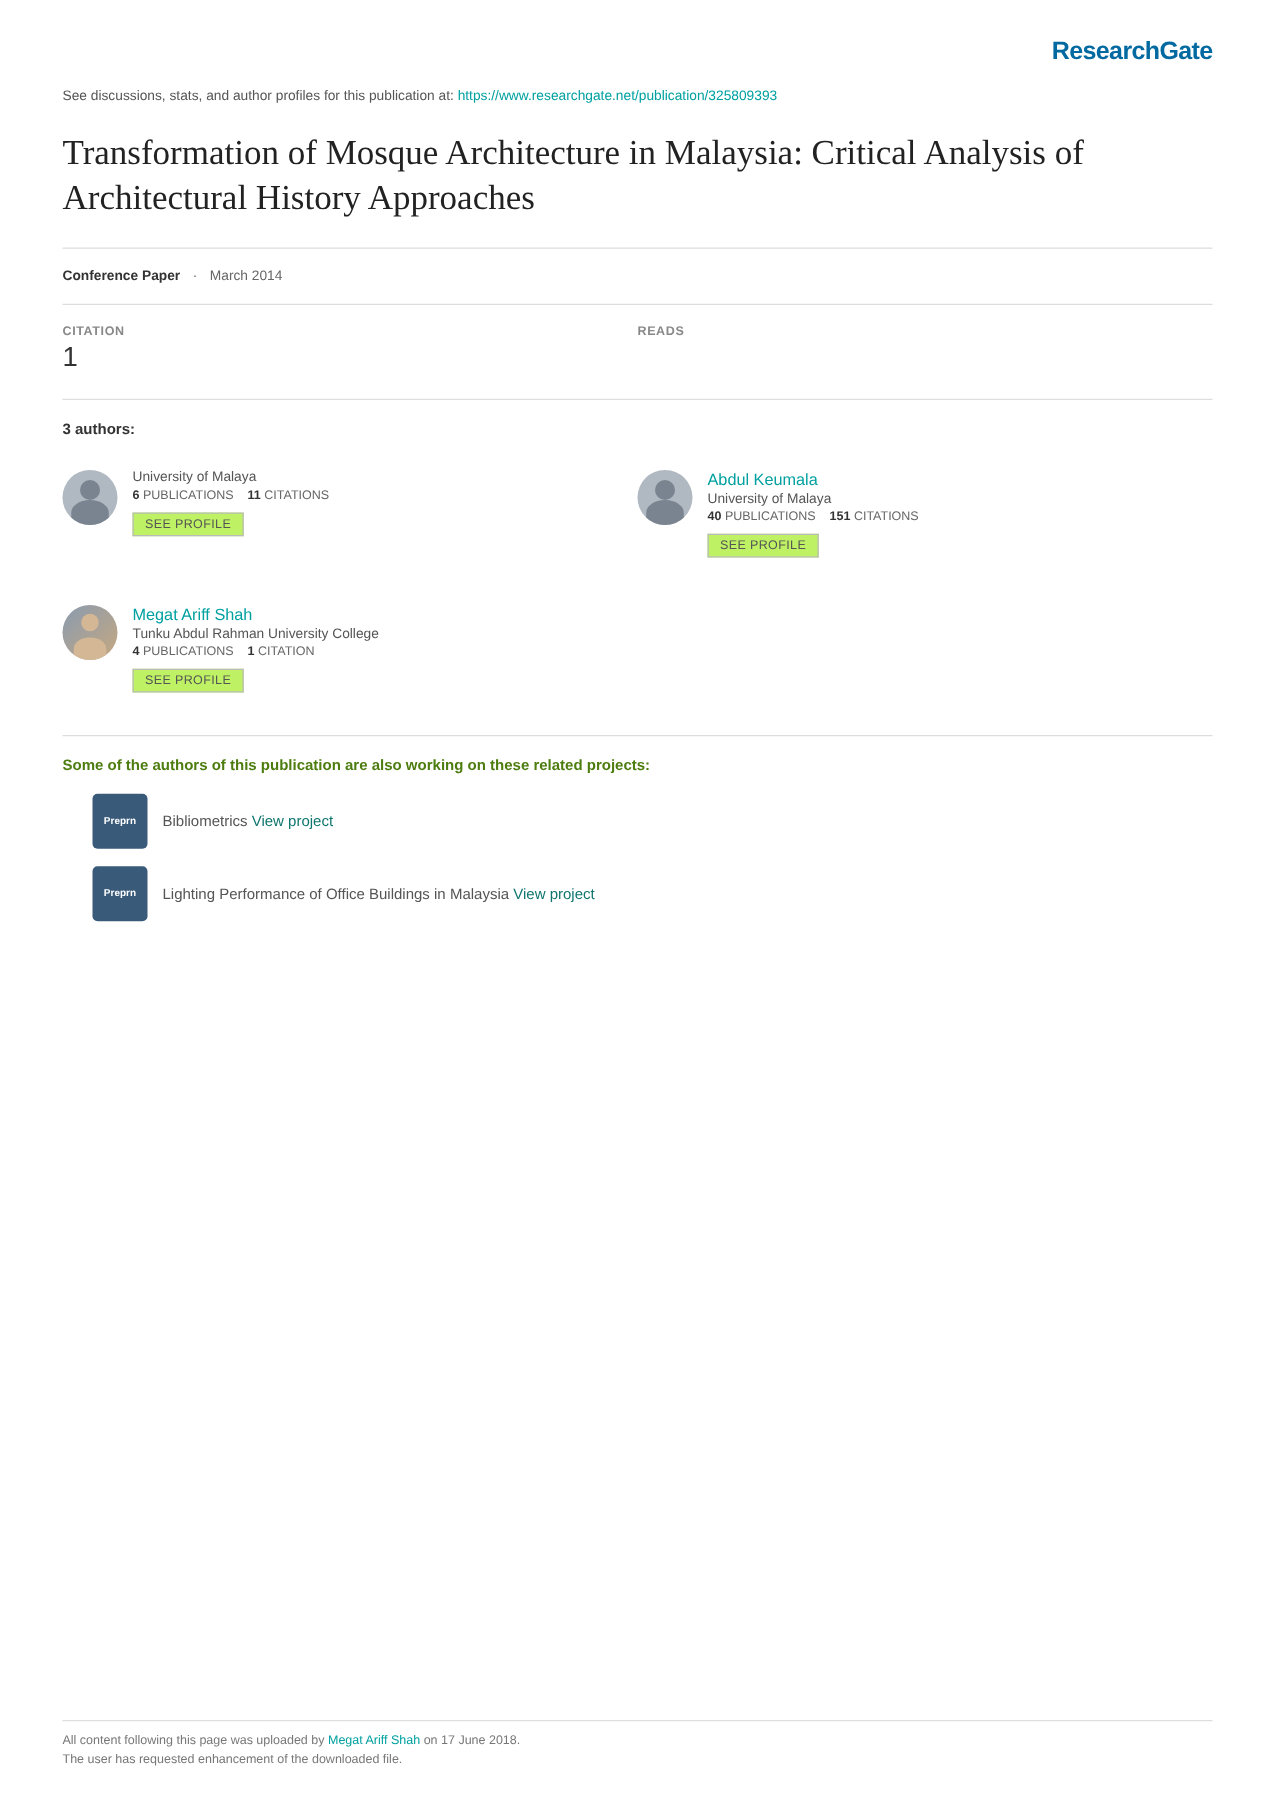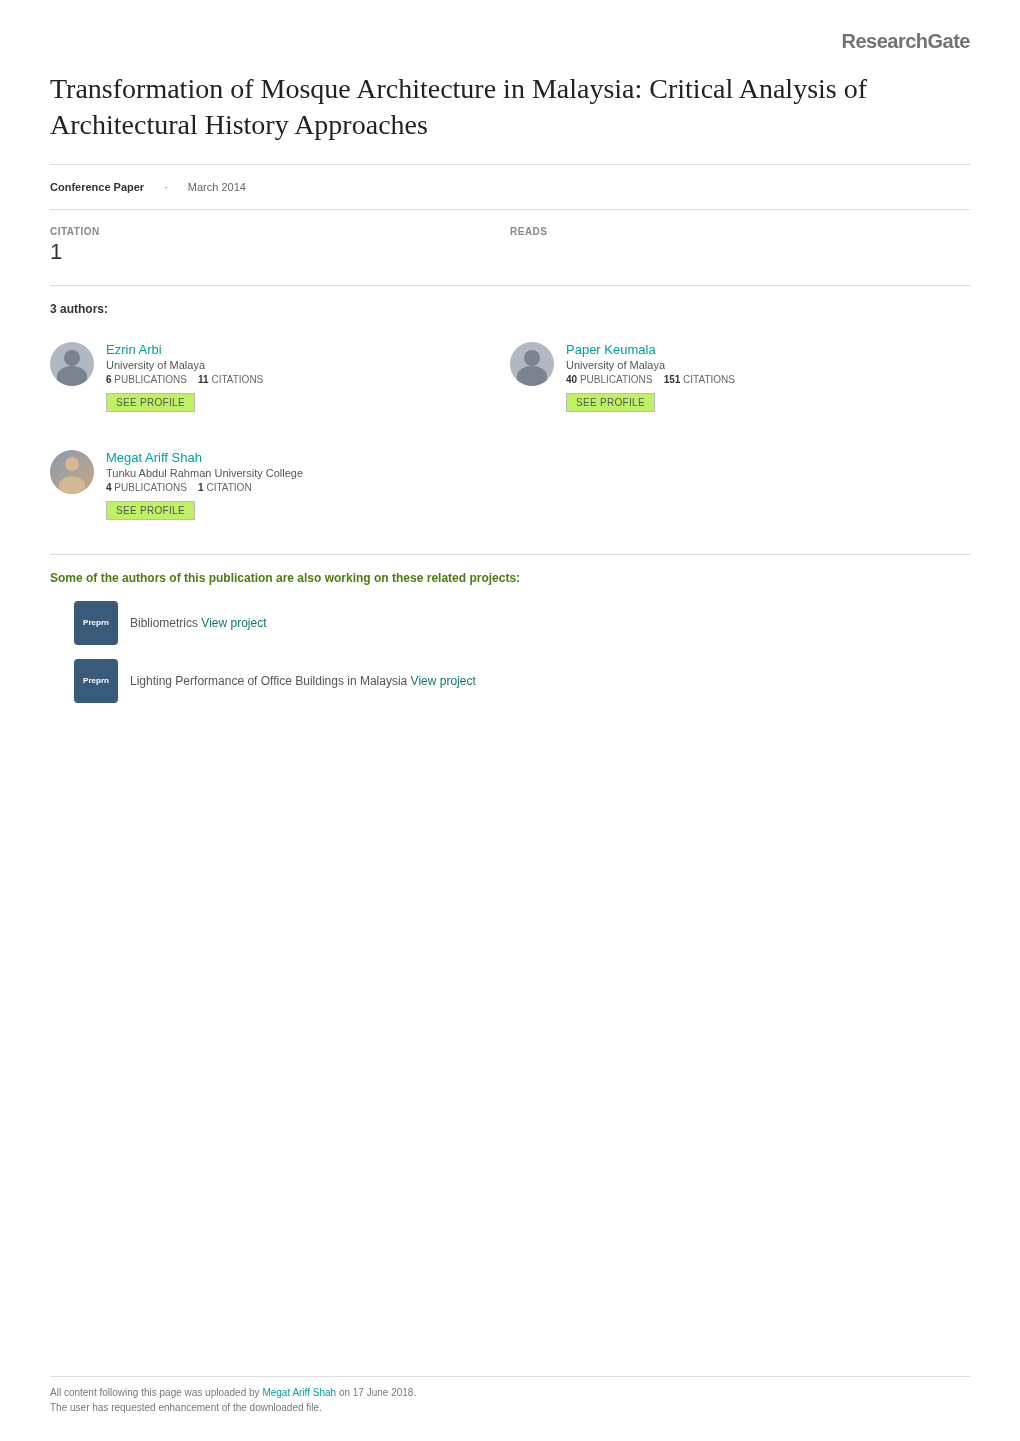--- a/index.html
+++ b/index.html
@@ -15,21 +15,21 @@
     .page-wrapper {
       padding: 30px 50px 60px 50px;
       max-width: 1020px;
     }
     .top-bar {
       display: flex;
       justify-content: flex-end;
       margin-bottom: 18px;
     }
     .researchgate-logo {
-      color: #737373;
+      color: #0369a1;
       font-size: 20px;
       font-family: Arial, sans-serif;
       font-weight: bold;
       letter-spacing: -0.5px;
     }
     .see-discussions-link {
       font-family: Arial, sans-serif;
       font-size: 11px;
       color: #555;
       margin-bottom: 22px;
@@ -46,21 +46,21 @@
       margin-bottom: 20px;
       font-family: Georgia, serif;
     }
     .divider-line {
       border: none;
       border-top: 1px solid #ddd;
       margin: 16px 0;
     }
     .meta-row {
       display: flex;
-      gap: 20px;
+      gap: 10px;
       margin-bottom: 16px;
     }
     .meta-label {
       font-family: Arial, sans-serif;
       font-size: 11px;
       font-weight: bold;
       color: #333;
     }
     .meta-value {
       font-family: Arial, sans-serif;
@@ -281,20 +281,24 @@
   </style>
 </head>
 <body>
 
 <div class="page-wrapper">
 
   <div class="top-bar">
     <span class="researchgate-logo">ResearchGate</span>
   </div>
 
+  <div class="see-discussions-link">
+    <span>See discussions, stats, and author profiles for this publication at:</span>
+    <a href="#">https://www.researchgate.net/publication/325809393</a>
+  </div>
 
   <h1 class="paper-title">Transformation of Mosque Architecture in Malaysia: Critical Analysis of Architectural History Approaches</h1>
 
   <hr class="divider-line">
 
   <div class="meta-row">
     <span class="meta-label">Conference Paper</span>
     <span class="meta-value">·</span>
     <span class="meta-value">March 2014</span>
   </div>
@@ -313,37 +317,36 @@
 
   <hr class="divider-line">
 
   <div class="authors-label">3 authors:</div>
 
   <div class="authors-grid">
 
     <div class="author-card">
       <div class="avatar-silhouette"></div>
       <div class="author-info">
-        <a class="author-name" href="#">Ezrin Arbi</a>
         <div class="author-institution">University of Malaya</div>
         <div class="author-stats">
           <strong>6</strong>
           <span> </span><span>PUBLICATIONS</span>
           &nbsp;&nbsp;
           <strong>11</strong>
           <span> </span><span>CITATIONS</span>
         </div>
         <button class="see-profile-btn">SEE PROFILE</button>
       </div>
     </div>
 
     <div class="author-card">
       <div class="avatar-silhouette"></div>
       <div class="author-info">
-        <a class="author-name" href="#">Paper Keumala</a>
+        <a class="author-name" href="#">Abdul Keumala</a>
         <div class="author-institution">University of Malaya</div>
         <div class="author-stats">
           <strong>40</strong>
           <span> </span><span>PUBLICATIONS</span>
           &nbsp;&nbsp;
           <strong>151</strong>
           <span> </span><span>CITATIONS</span>
         </div>
         <button class="see-profile-btn">SEE PROFILE</button>
       </div>

